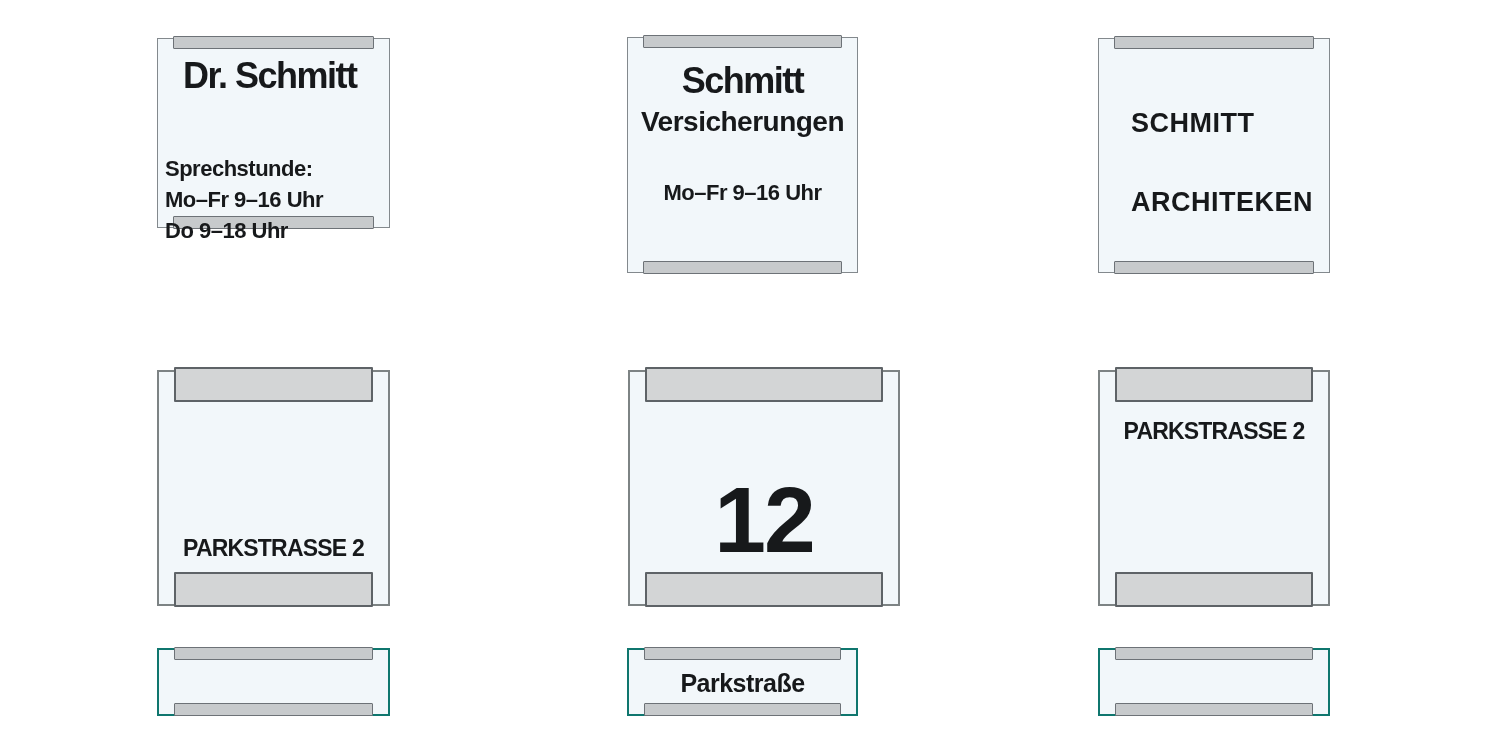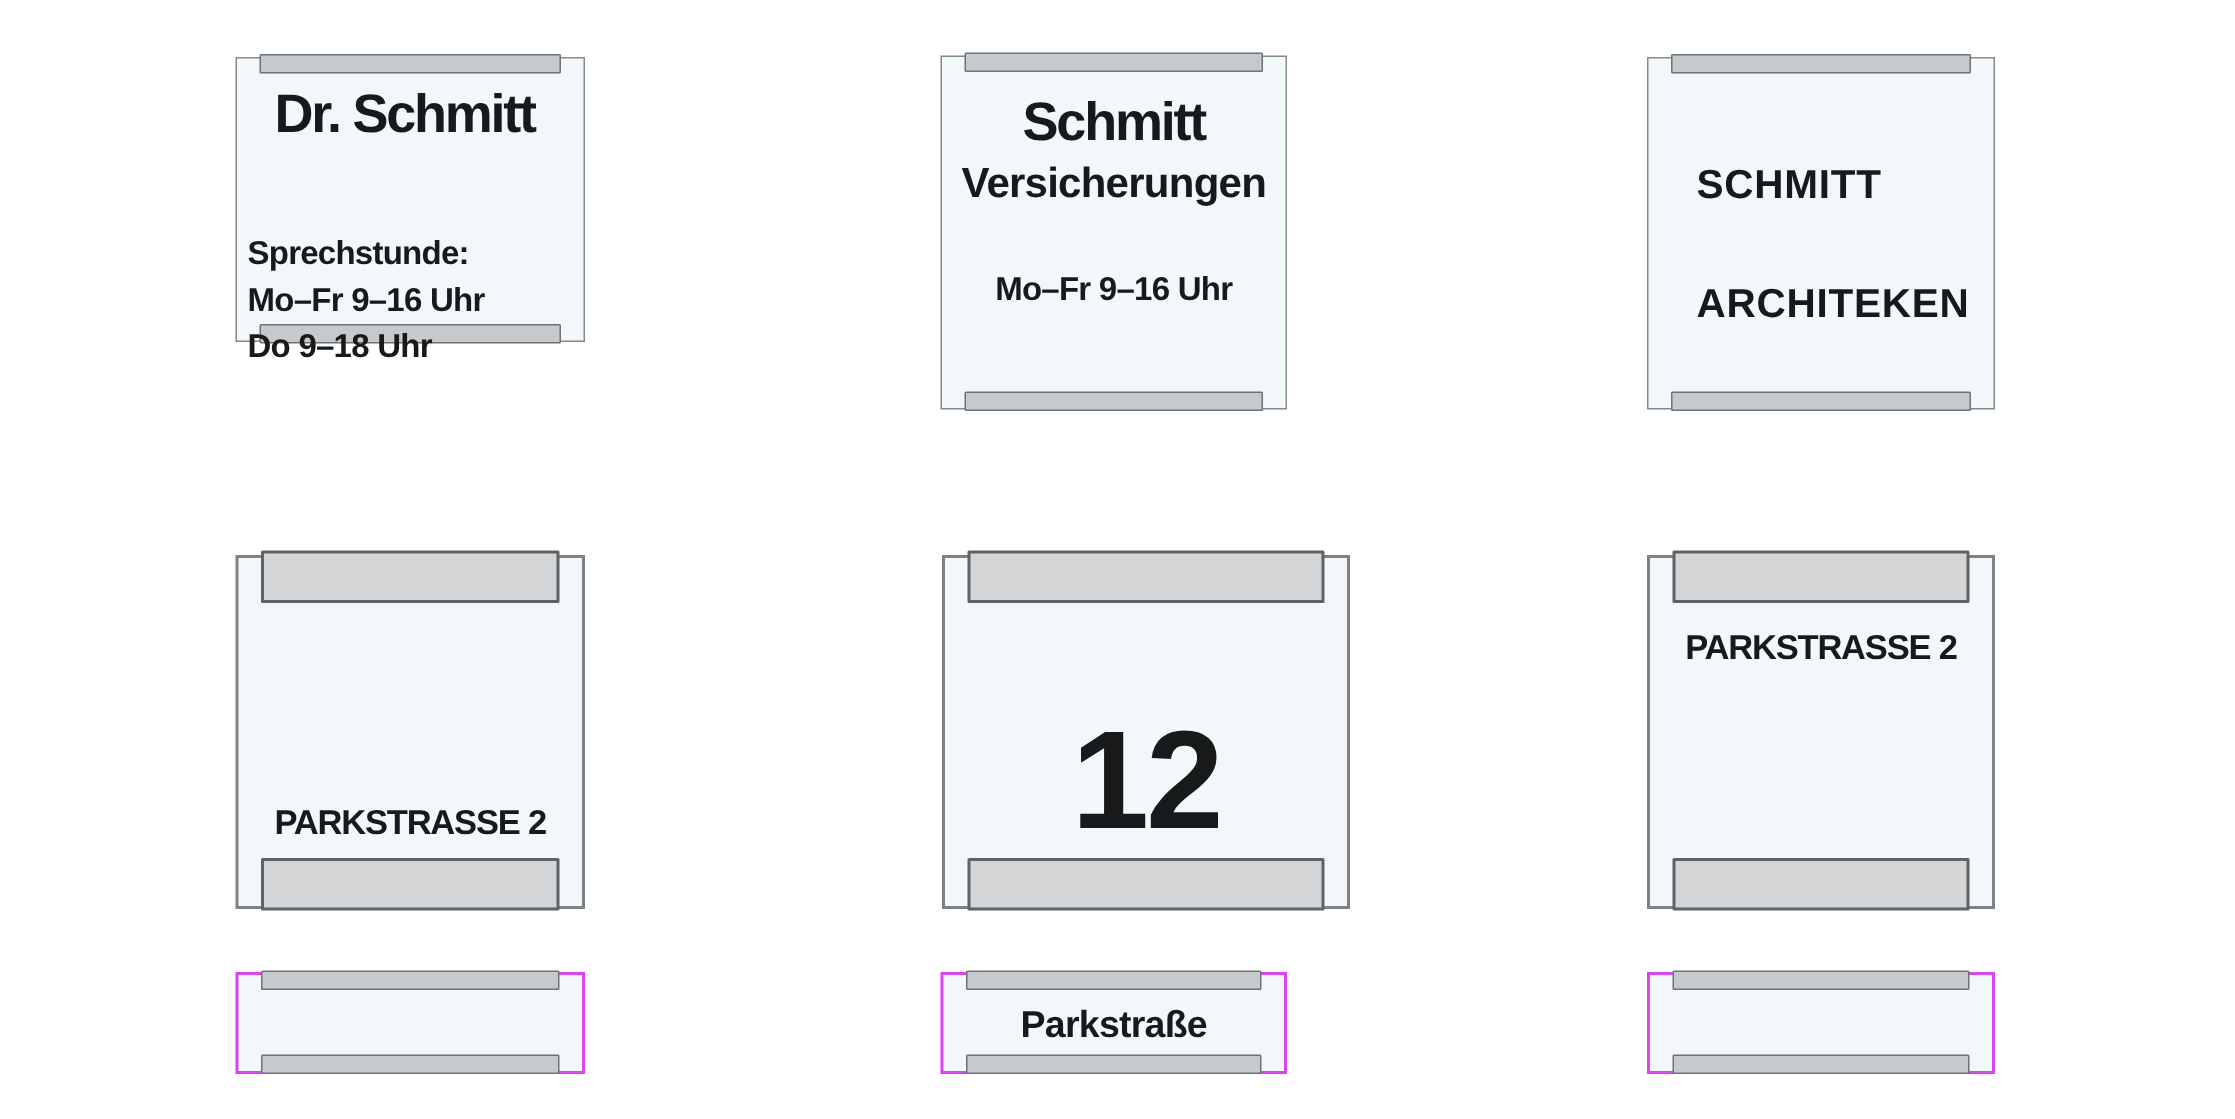--- a/index.html
+++ b/index.html
@@ -3,21 +3,21 @@
 <meta charset="utf-8">
 <style>
   html,body{margin:0;padding:0;background:#ffffff;}
   body{font-family:"Liberation Sans","DejaVu Sans",sans-serif;}
   #canvas{position:relative;width:1490px;height:746px;background:#ffffff;overflow:hidden;}
 
   
   .sign{position:absolute;box-sizing:border-box;background:#f2f7fa;}
   .row1{border:1.5px solid #83898d;}
   .row2{border:2px solid #7d8384;margin-top:28px;}
-  .row3{border:2px solid #d946ef;}
+  .row3{border:2px solid #0f766e;}
 
   .s1{left:157px;top:38px;width:233px;height:190px;}
   .s2{left:627px;top:37px;width:231px;height:236px;}
   .s3{left:1098px;top:38px;width:232px;height:235px;}
   .s4{left:157px;top:342px;width:233px;height:236px;}
   .s5{left:628px;top:342px;width:272px;height:236px;}
   .s6{left:1098px;top:342px;width:232px;height:236px;}
   .s7{left:157px;top:648px;width:233px;height:68px;}
   .s8{left:627px;top:648px;width:231px;height:68px;}
   .s9{left:1098px;top:648px;width:232px;height:68px;}

